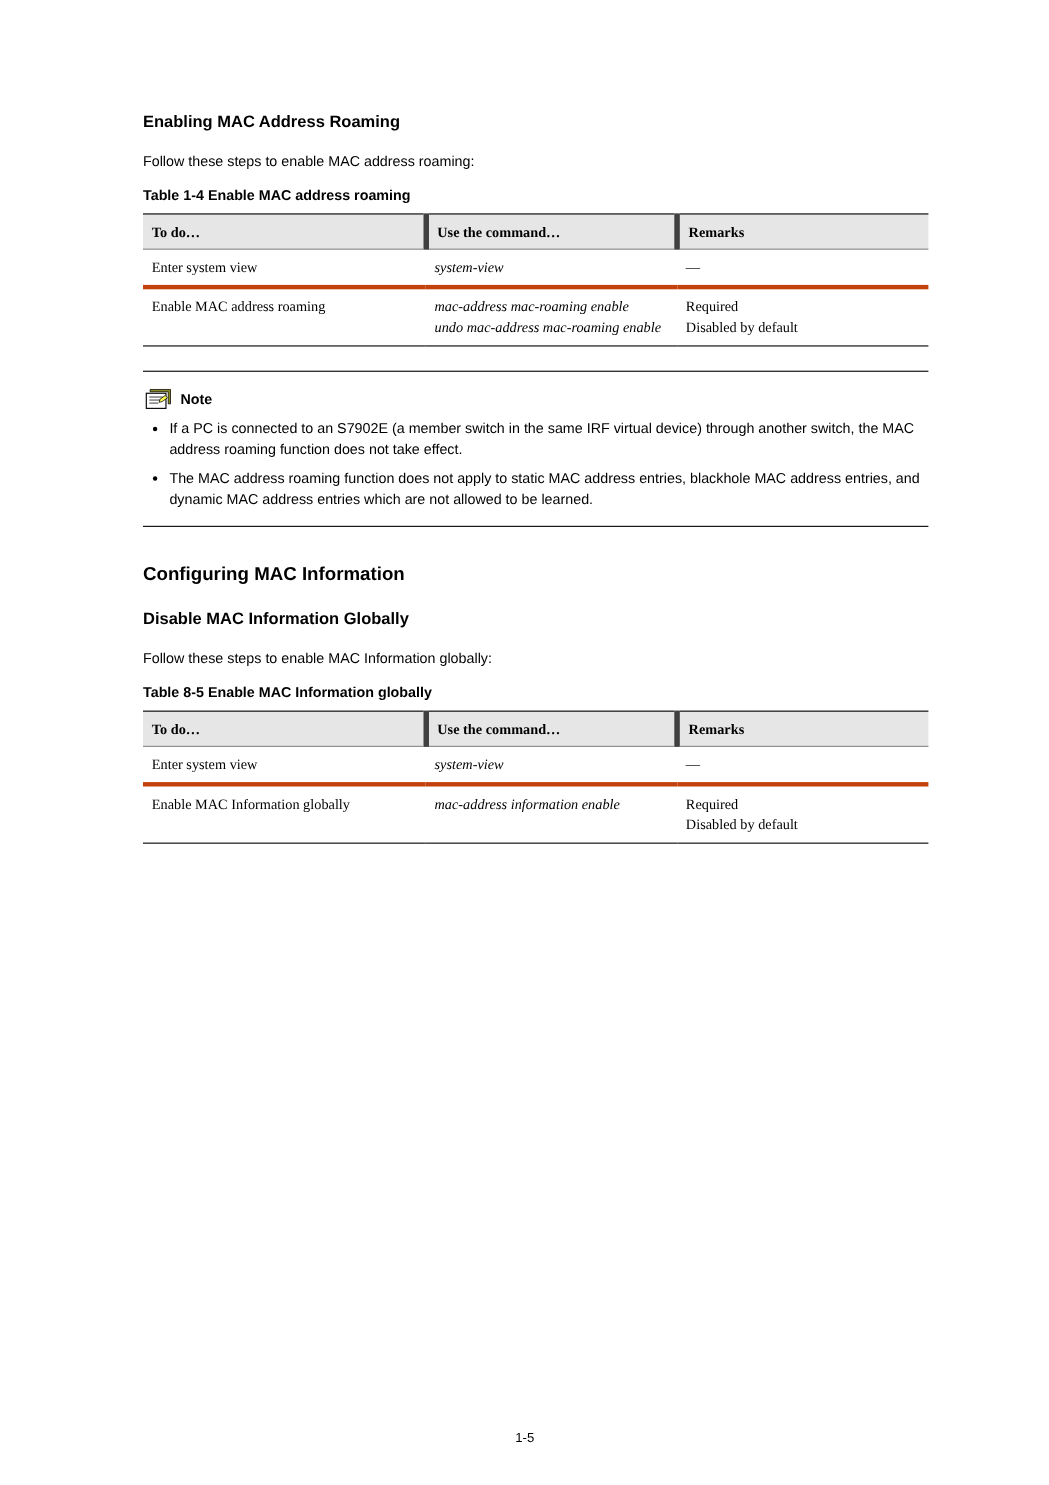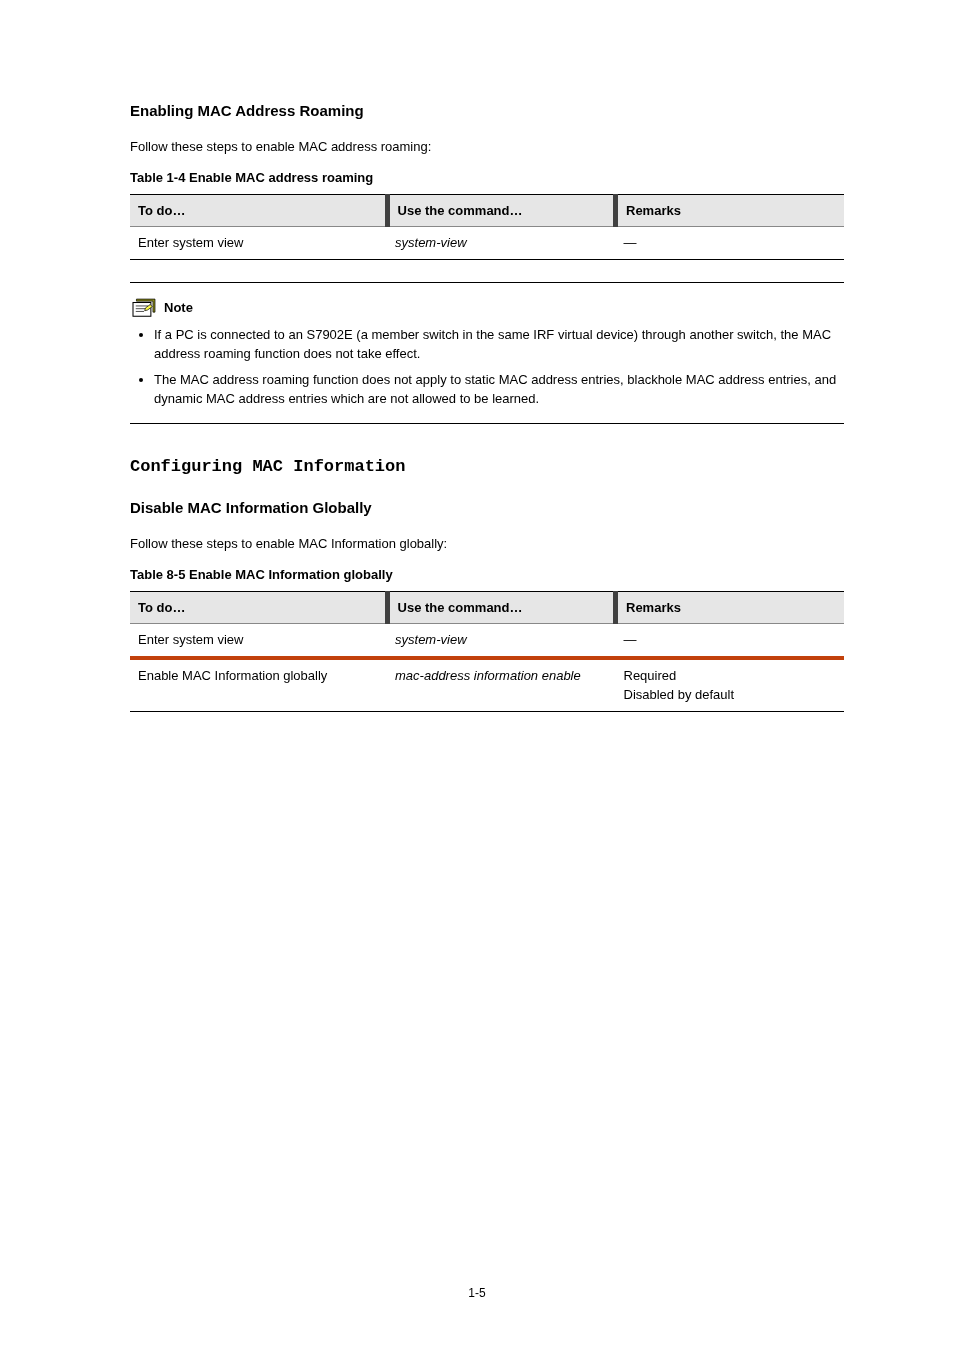--- a/index.html
+++ b/index.html
@@ -25,20 +25,21 @@
     margin: 0 0 12px 0;
   }
   p.caption {
     font-weight: bold;
     margin: 0 0 6px 0;
   }
   table.cfg {
     width: 100%;
     border-collapse: collapse;
     margin-bottom: 22px;
+    font-family: Liberation Serif, serif;
   }
   table.cfg th, table.cfg td {
     text-align: left;
     vertical-align: top;
     padding: 6px 8px;
   }
   table.cfg thead th {
     background: #e6e6e6;
     font-weight: bold;
     border-top: 1.5px solid #000;
@@ -90,21 +91,21 @@
     margin: 0;
   }
   ul.note-list li {
     margin-bottom: 6px;
   }
   ul.note-list li:last-child {
     margin-bottom: 0;
   }
   .page-num {
     position: absolute;
-    bottom: 48px;
+    bottom: 34px;
     left: 0;
     width: 100%;
     text-align: center;
     font-size: 12px;
   }
 </style>
 </head>
 <body>
 
 <h3 class="section">Enabling MAC Address Roaming</h3>
@@ -122,20 +123,29 @@
       <th>To do…</th>
       <th>Use the command…</th>
       <th>Remarks</th>
     </tr>
   </thead>
   <tbody>
     <tr>
       <td>Enter system view</td>
       <td><span class="italic">system-view</span></td>
       <td>—</td>
+    </tr>
+    <tr>
+      <td>Enable MAC address roaming</td>
+      <td>
+        <div class="italic">mac-address mac-roaming enable</div>
+        <div class="italic">undo mac-address mac-roaming enable</div>
+      </td>
+      <td style="white-space:pre-line">Required
+Disabled by default</td>
     </tr>
   </tbody>
 </table>
 
 <div class="note-block">
   <hr class="note-rule">
   <div class="note-head">
     <svg class="note-icon" viewBox="0 0 40 32">
       <polygon points="9,3 36,3 36,22 33,22 33,6 9,6" fill="#8a8a1a" stroke="#000" stroke-width="1"></polygon>
       <rect x="4" y="8" width="26" height="20" fill="#fff" stroke="#000" stroke-width="1.5"></rect>
@@ -146,21 +156,21 @@
     </svg>
     <span class="note-label">Note</span>
   </div>
   <ul class="note-list">
     <li>If a PC is connected to an S7902E (a member switch in the same IRF virtual device) through another switch, the MAC address roaming function does not take effect.</li>
     <li>The MAC address roaming function does not apply to static MAC address entries, blackhole MAC address entries, and dynamic MAC address entries which are not allowed to be learned.</li>
   </ul>
   <hr class="note-rule bottom">
 </div>
 
-<h3 class="section" style="font-size:17px; margin-top:30px;font-family:Liberation Mono, monospace;">Configuring MAC Information</h3>
+<h3 class="section" style="font-size:17px; margin-top:30px;">Configuring MAC Information</h3>
 <h3 class="section" style="margin-top:18px;">Disable MAC Information Globally</h3>
 <p class="intro">Follow these steps to enable MAC Information globally:</p>
 <p class="caption">Table 8-5 Enable MAC Information globally</p>
 
 <table class="cfg">
   <colgroup>
       <col class="col1">
       <col class="col2">
       <col class="col3">
     </colgroup>

